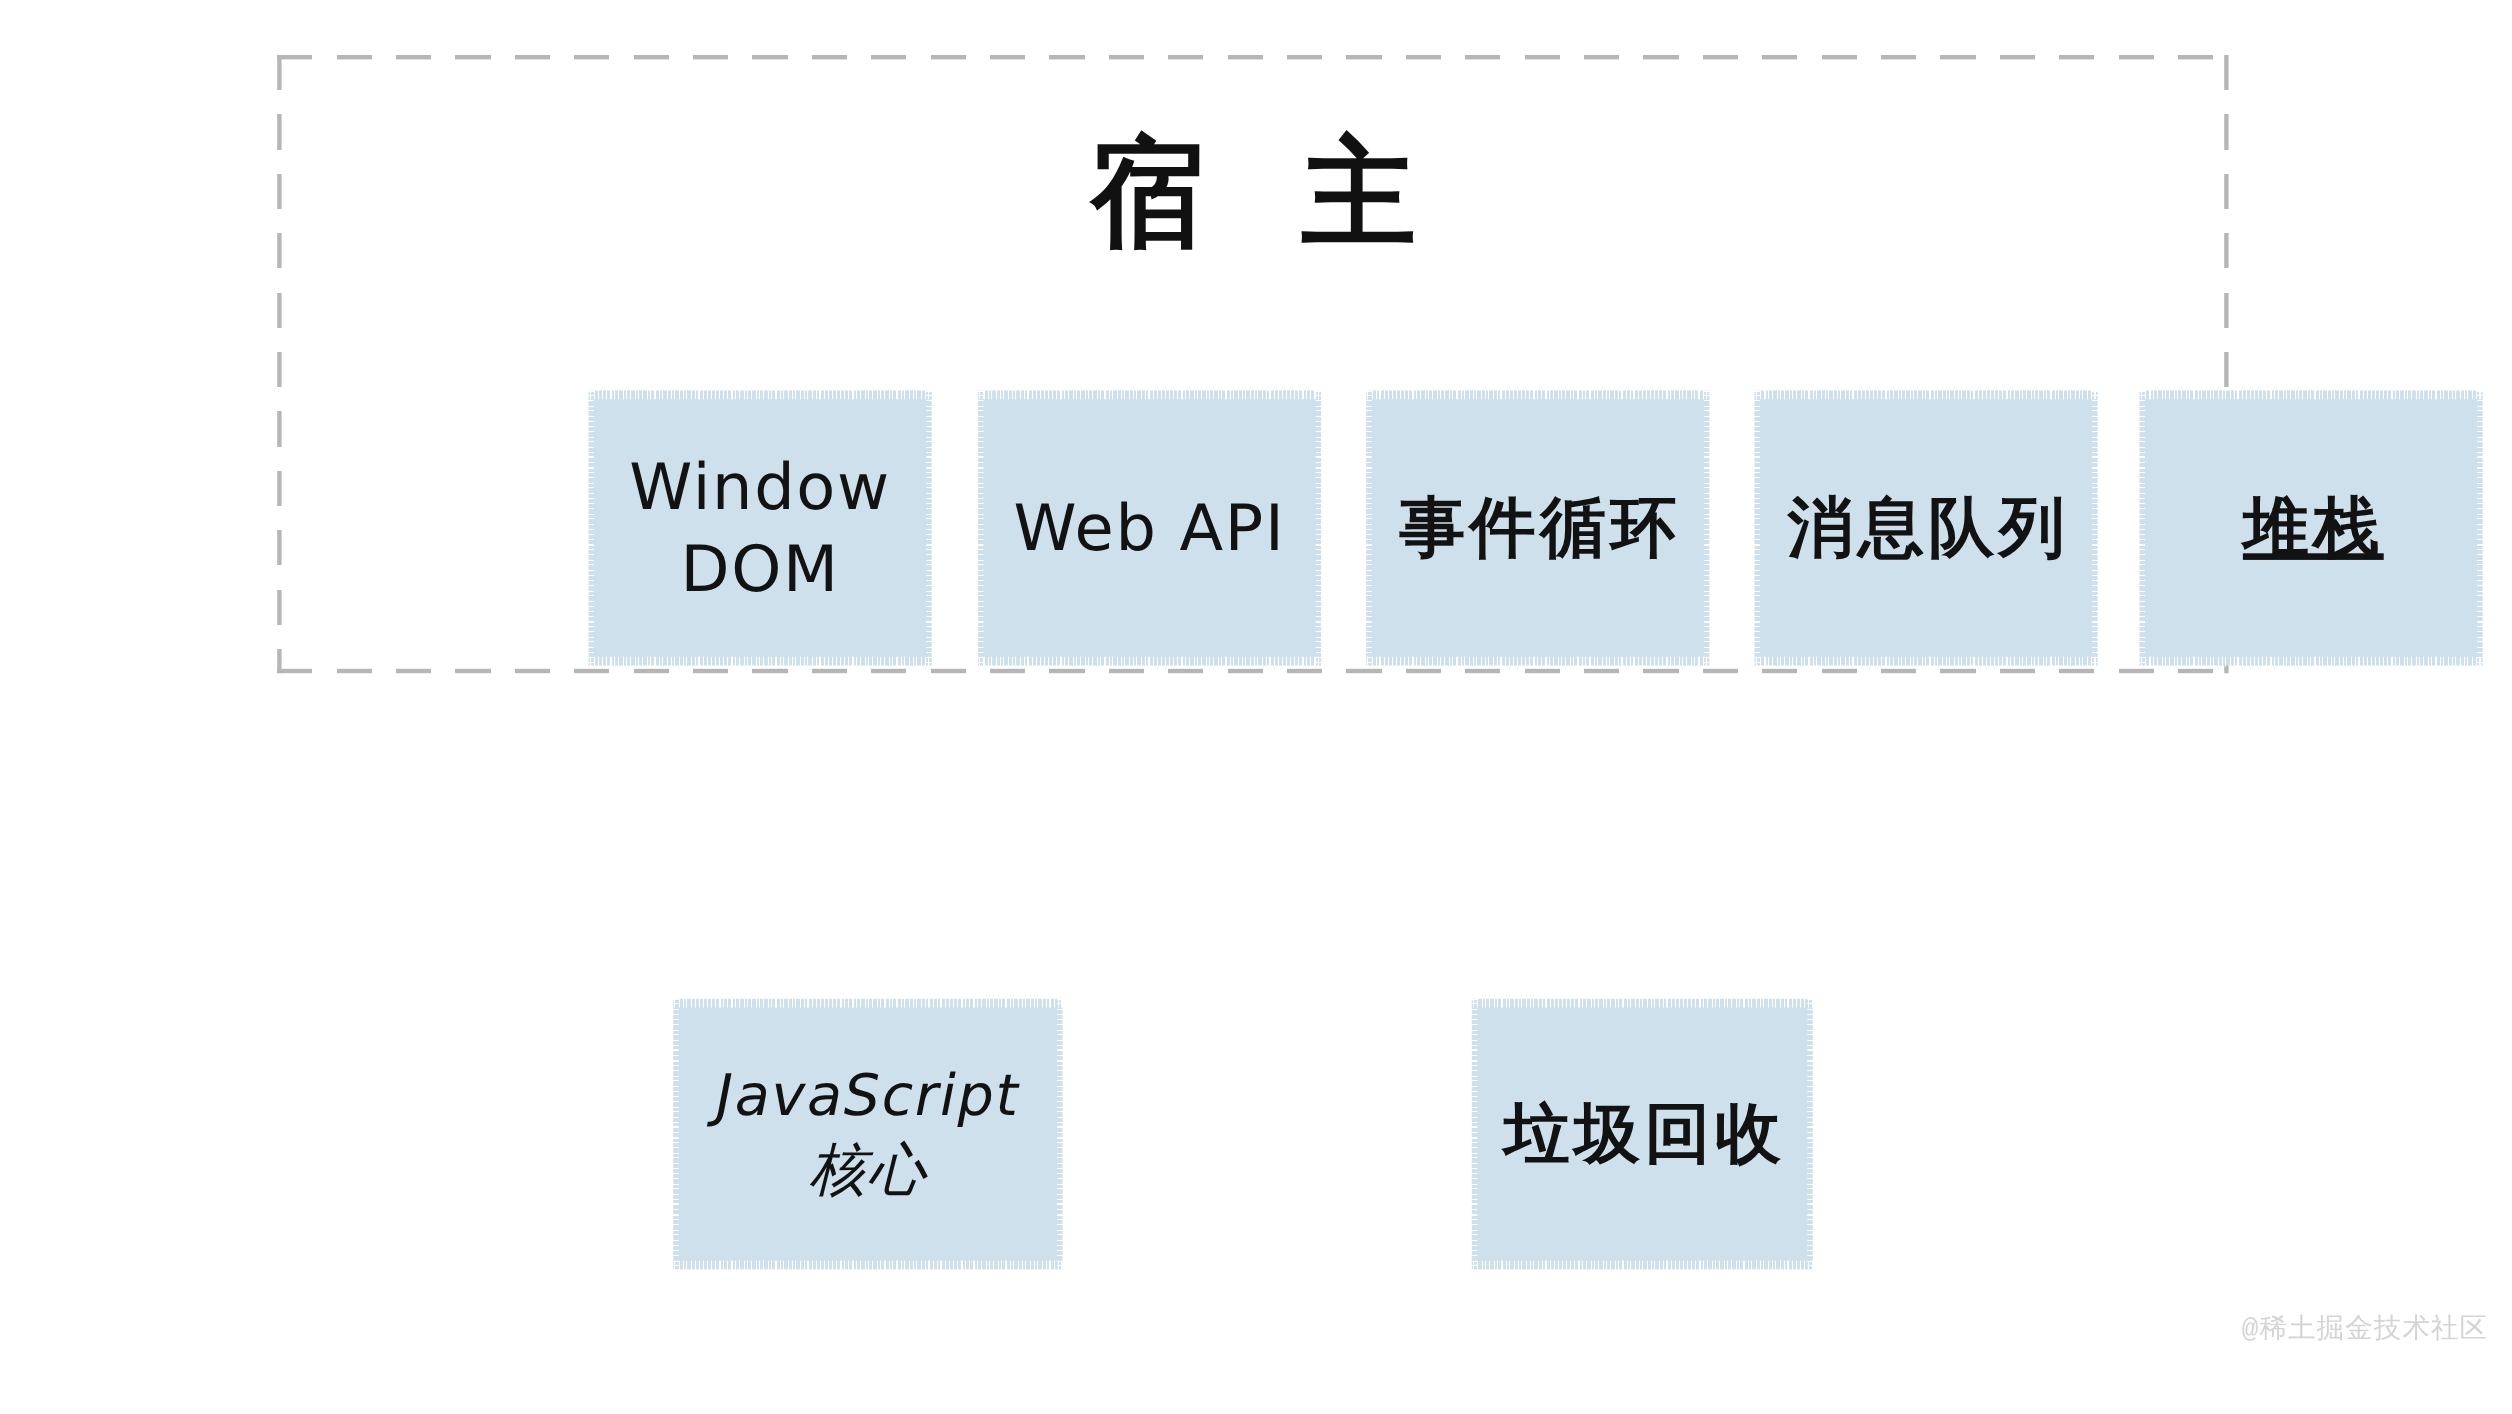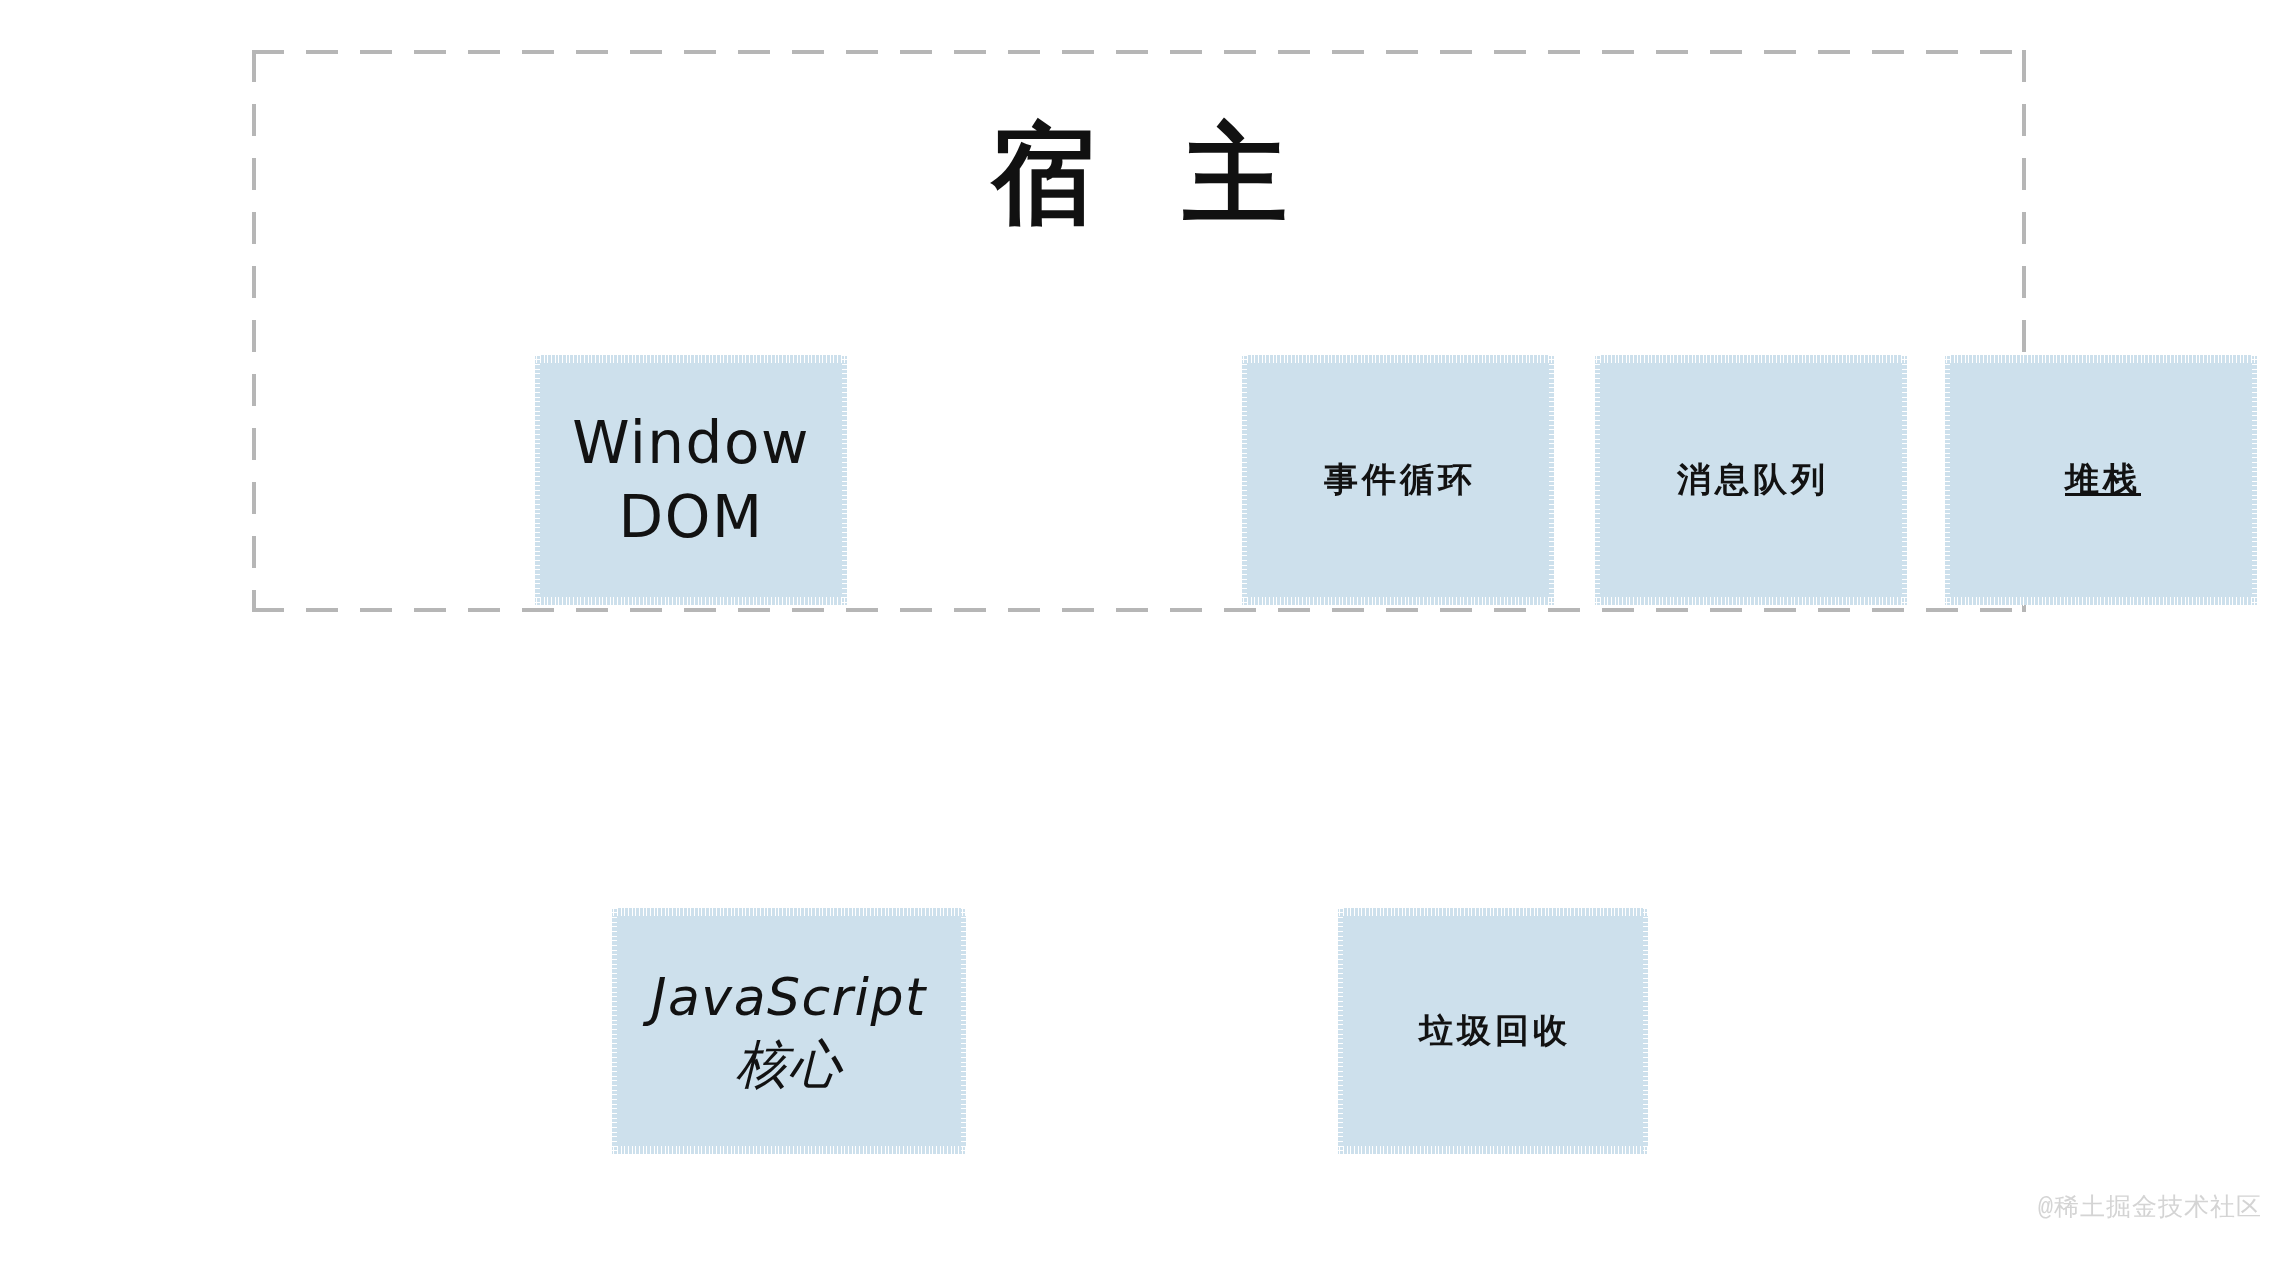--- a/index.html
+++ b/index.html
@@ -151,21 +151,21 @@
   #box-event-loop  { left: 990px;  top: 305px; width: 312px; height: 250px; }
   #box-msg-queue   { left: 1343px; top: 305px; width: 312px; height: 250px; }
   #box-stack       { left: 1693px; top: 305px; width: 312px; height: 250px; text-decoration: underline; }
 
   
   #box-js-core     { left: 612px;  top: 908px; width: 354px; height: 246px; font-style: italic; }
   #box-gc          { left: 1338px; top: 908px; width: 310px; height: 246px; }
 
   .fs-58 { font-size: 58px; }
   .fs-52 { font-size: 52px; }
-  .fs-48 { font-size: 34px; }
+  .fs-48 { font-size: 60px; }
 
   
   #watermark {
     position: absolute;
     right: 22px;
     bottom: 8px;
     font-family: Liberation Mono, monospace;
     font-size: 25px;
     color: #d4d4d4;
     letter-spacing: 1px;
@@ -181,20 +181,25 @@
   <div class="group" id="group-host">
     <div class="group-title" id="host-title">宿 主</div>
 
     <div class="box" id="box-window-dom">
       <span class="box-side left"></span>
       <span class="box-side right"></span>
       <span class="box-label latin fs-58">Window
 DOM</span>
     </div>
 
+    <div class="box" id="box-web-api">
+      <span class="box-side left"></span>
+      <span class="box-side right"></span>
+      <span class="box-label latin fs-58">Web API</span>
+    </div>
 
     <div class="box" id="box-event-loop">
       <span class="box-side left"></span>
       <span class="box-side right"></span>
       <span class="box-label cjk fs-48">事件循环</span>
     </div>
 
     <div class="box" id="box-msg-queue">
       <span class="box-side left"></span>
       <span class="box-side right"></span>

